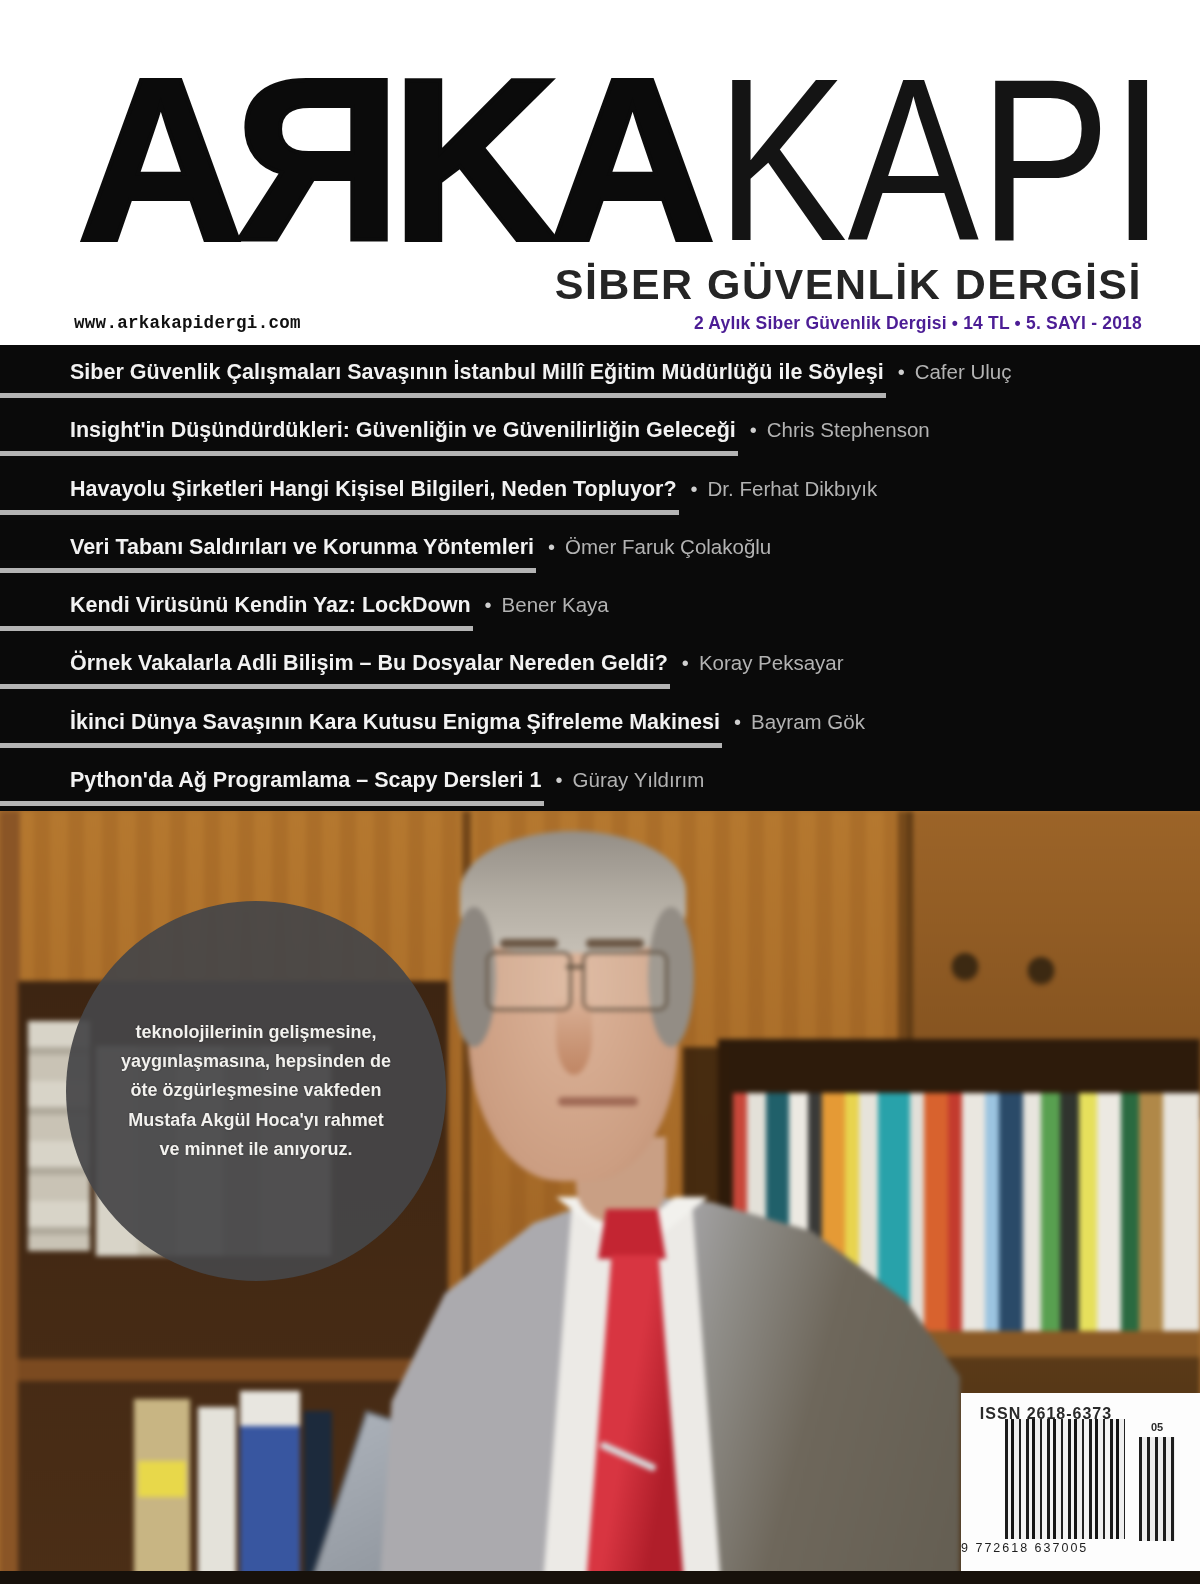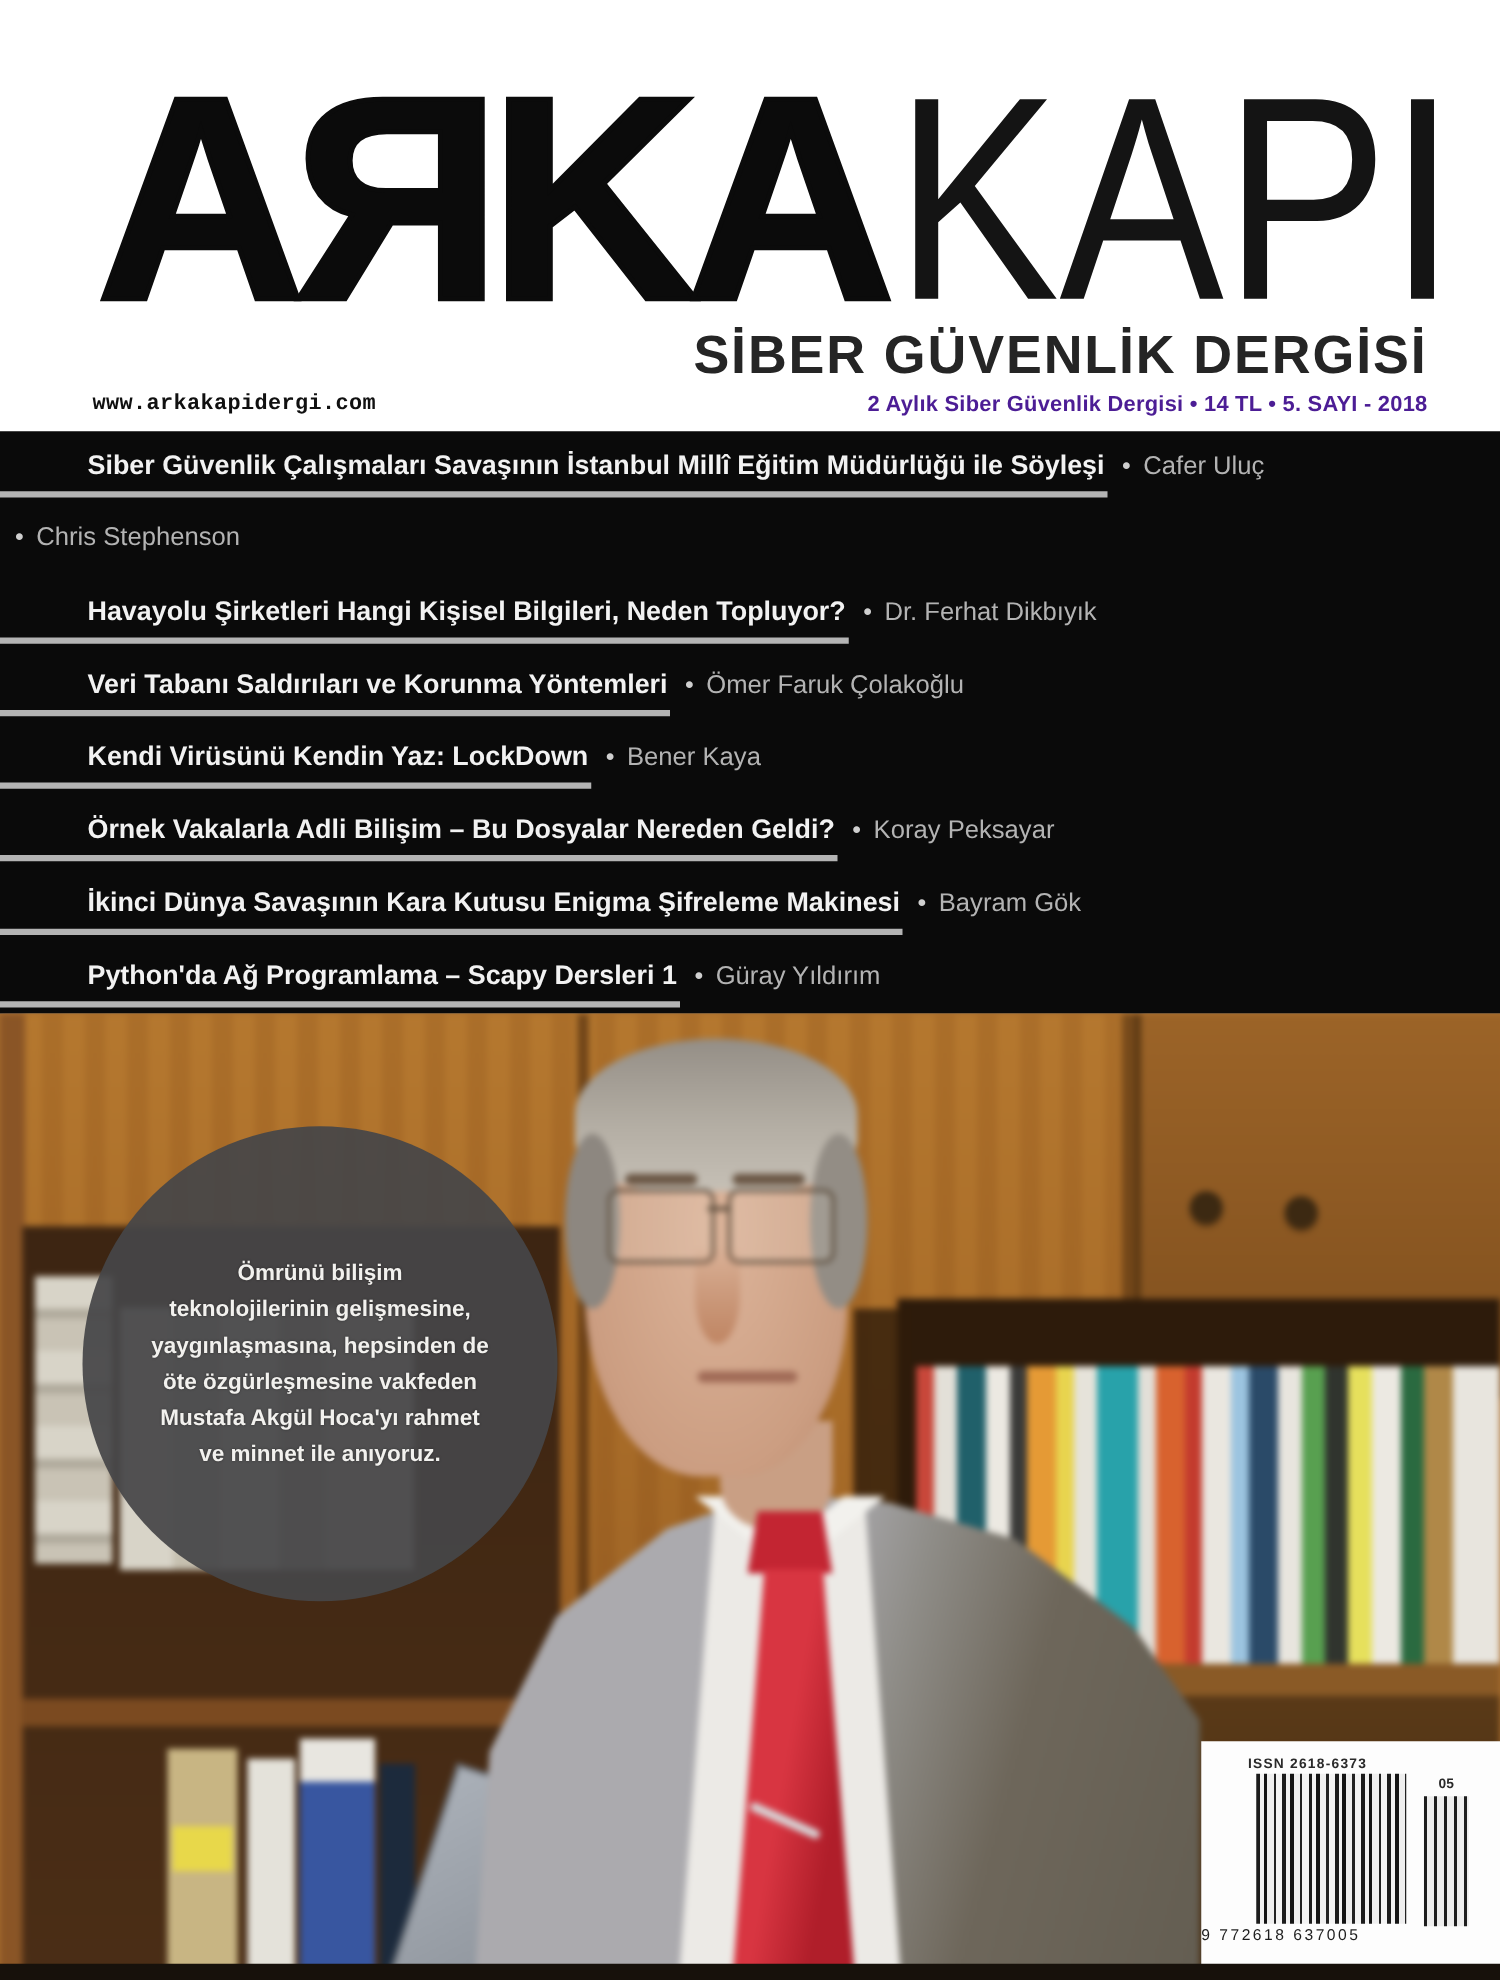--- a/index.html
+++ b/index.html
@@ -149,21 +149,21 @@
   .mouth{left:558px;top:286px;width:80px;height:9px;border-radius:5px;background:#a06a56;}
   
   .tribute-circle{
     position:absolute;left:66px;top:90px;width:380px;height:380px;border-radius:50%;
     background:rgba(70,70,72,.93);display:flex;align-items:center;justify-content:center;
     text-align:center;filter:blur(.5px);
   }
   .tribute-text{color:#f2f1ee;font-size:18px;font-weight:bold;line-height:1.62;
     text-shadow:0 0 2px rgba(0,0,0,.45);}
   .barcode{position:absolute;left:961px;top:582px;width:239px;height:181px;background:#fdfdfd;filter:blur(.6px);}
-  .bc-issn{position:absolute;left:0;top:12px;width:170px;text-align:center;font-size:11px;
+  .bc-issn{position:absolute;left:0;top:12px;width:170px;text-align:center;font-size:16px;
     letter-spacing:1px;color:#2a2a2a;font-weight:bold;}
   .bc-bars{
     position:absolute;left:44px;top:26px;width:120px;height:120px;
     background:repeating-linear-gradient(90deg,#1c1c1c 0 3px,#f2f2f2 3px 6px,#141414 6px 9px,#efefef 9px 14px,#222 14px 16px,#f4f4f4 16px 21px);
   }
   .bc-addon{
     position:absolute;left:178px;top:44px;width:36px;height:104px;
     background:repeating-linear-gradient(90deg,#1e1e1e 0 3px,#eee 3px 8px);
   }
   .bc-addon-label{position:absolute;left:178px;top:28px;width:36px;text-align:center;
@@ -185,20 +185,21 @@
   <div class="issue-info">2 Aylık Siber Güvenlik Dergisi • 14 TL • 5. SAYI - 2018</div>
   <div class="site-url">www.arkakapidergi.com</div>
 
   <div class="toc">
     <div class="toc-row">
       <span class="toc-title">Siber Güvenlik Çalışmaları Savaşının İstanbul Millî Eğitim Müdürlüğü ile Söyleşi</span>
       <span class="toc-sep">•</span>
       <span class="toc-author">Cafer Uluç</span>
     </div>
     <div class="toc-row">
+      <span class="toc-title">Insight'in Düşündürdükleri: Güvenliğin ve Güvenilirliğin Geleceği</span>
       <span class="toc-sep">•</span>
       <span class="toc-author">Chris Stephenson</span>
     </div>
     <div class="toc-row">
       <span class="toc-title">Havayolu Şirketleri Hangi Kişisel Bilgileri, Neden Topluyor?</span>
       <span class="toc-sep">•</span>
       <span class="toc-author">Dr. Ferhat Dikbıyık</span>
     </div>
     <div class="toc-row">
       <span class="toc-title">Veri Tabanı Saldırıları ve Korunma Yöntemleri</span>
@@ -268,21 +269,20 @@
         <div class="lens lens-l"></div>
         <div class="lens lens-r"></div>
         <div class="bridge"></div>
       </div>
       <div class="nose"></div>
       <div class="mouth"></div>
     </div>
 
     <div class="tribute-circle">
       <div class="tribute-text">
-        <div>Ömrünü bilişim</div>
         <div>teknolojilerinin gelişmesine,</div>
         <div>yaygınlaşmasına, hepsinden de</div>
         <div>öte özgürleşmesine vakfeden</div>
         <div>Mustafa Akgül Hoca'yı rahmet</div>
         <div>ve minnet ile anıyoruz.</div>
       </div>
     </div>
 
     <div class="barcode">
       <div class="bc-issn">ISSN 2618-6373</div>

